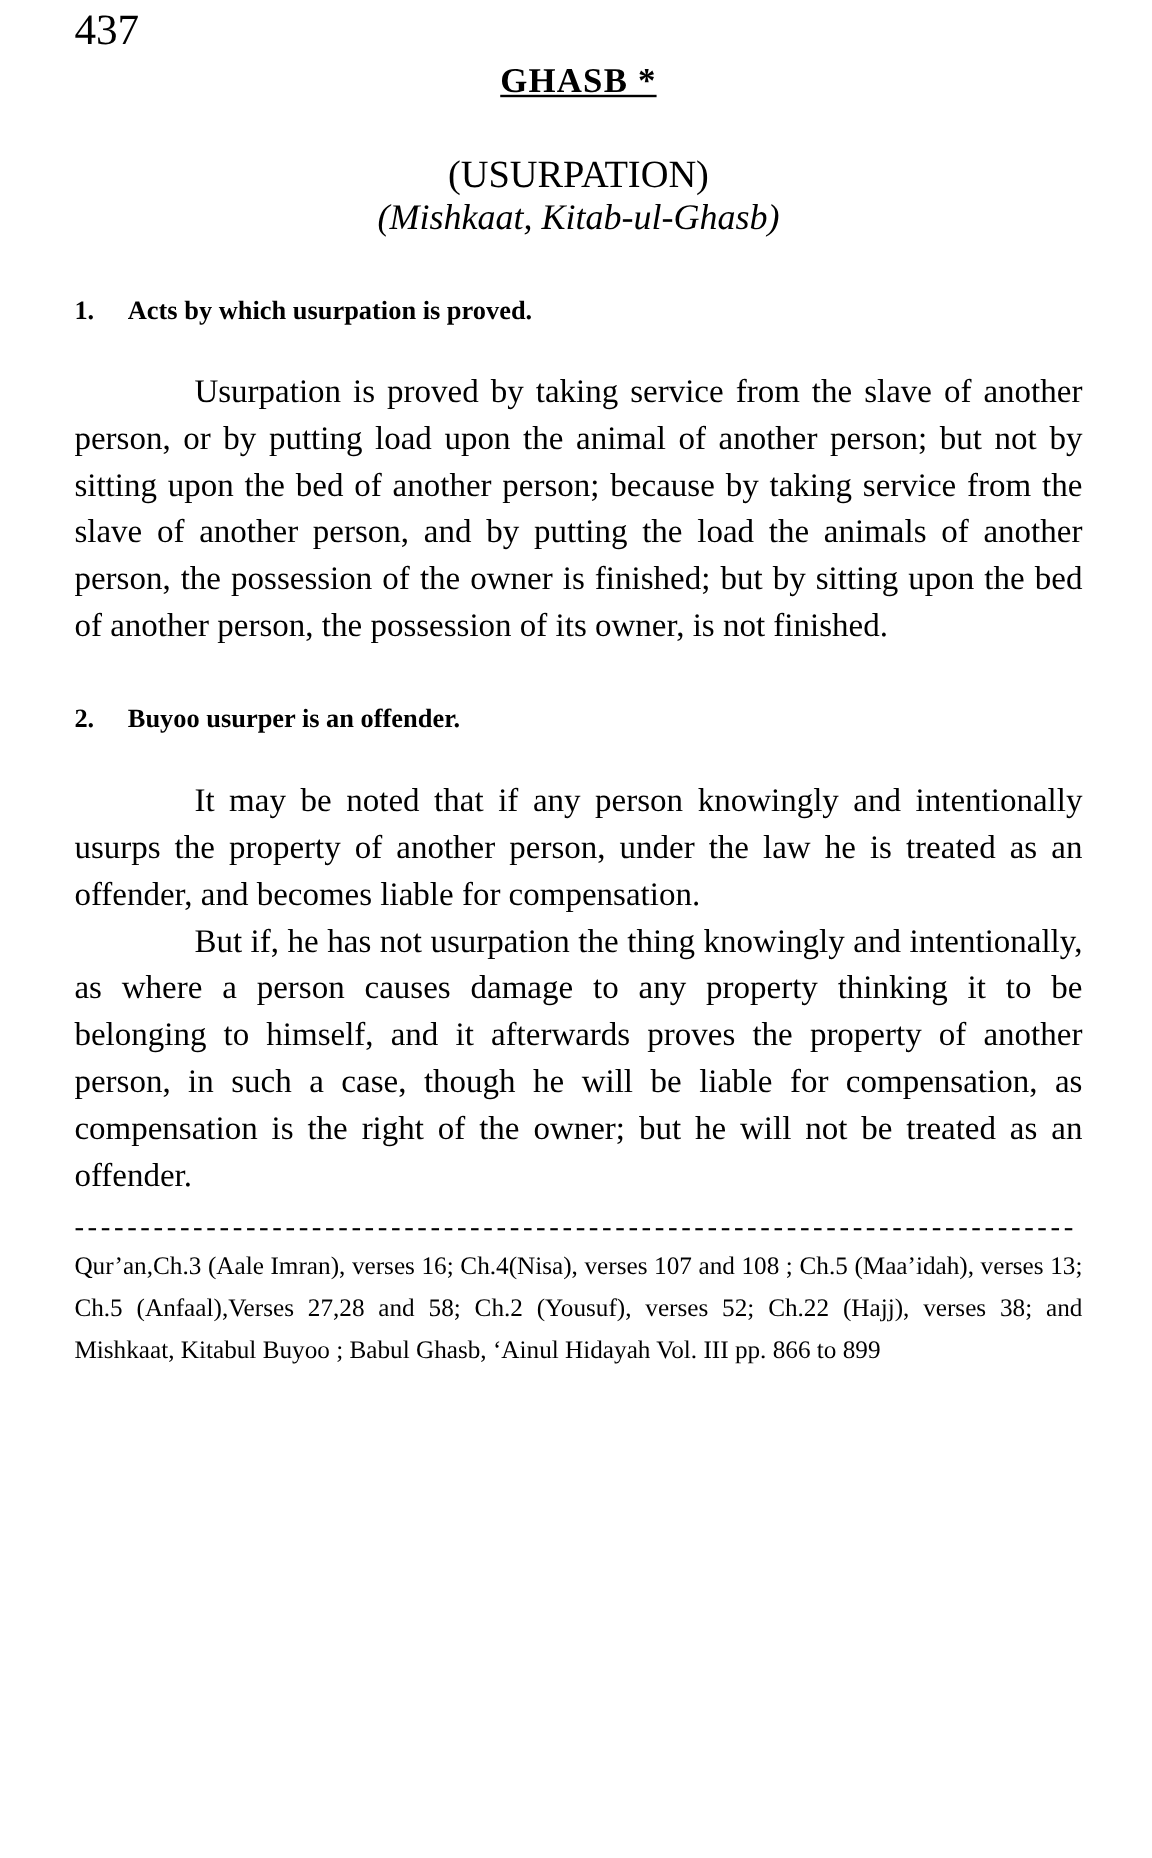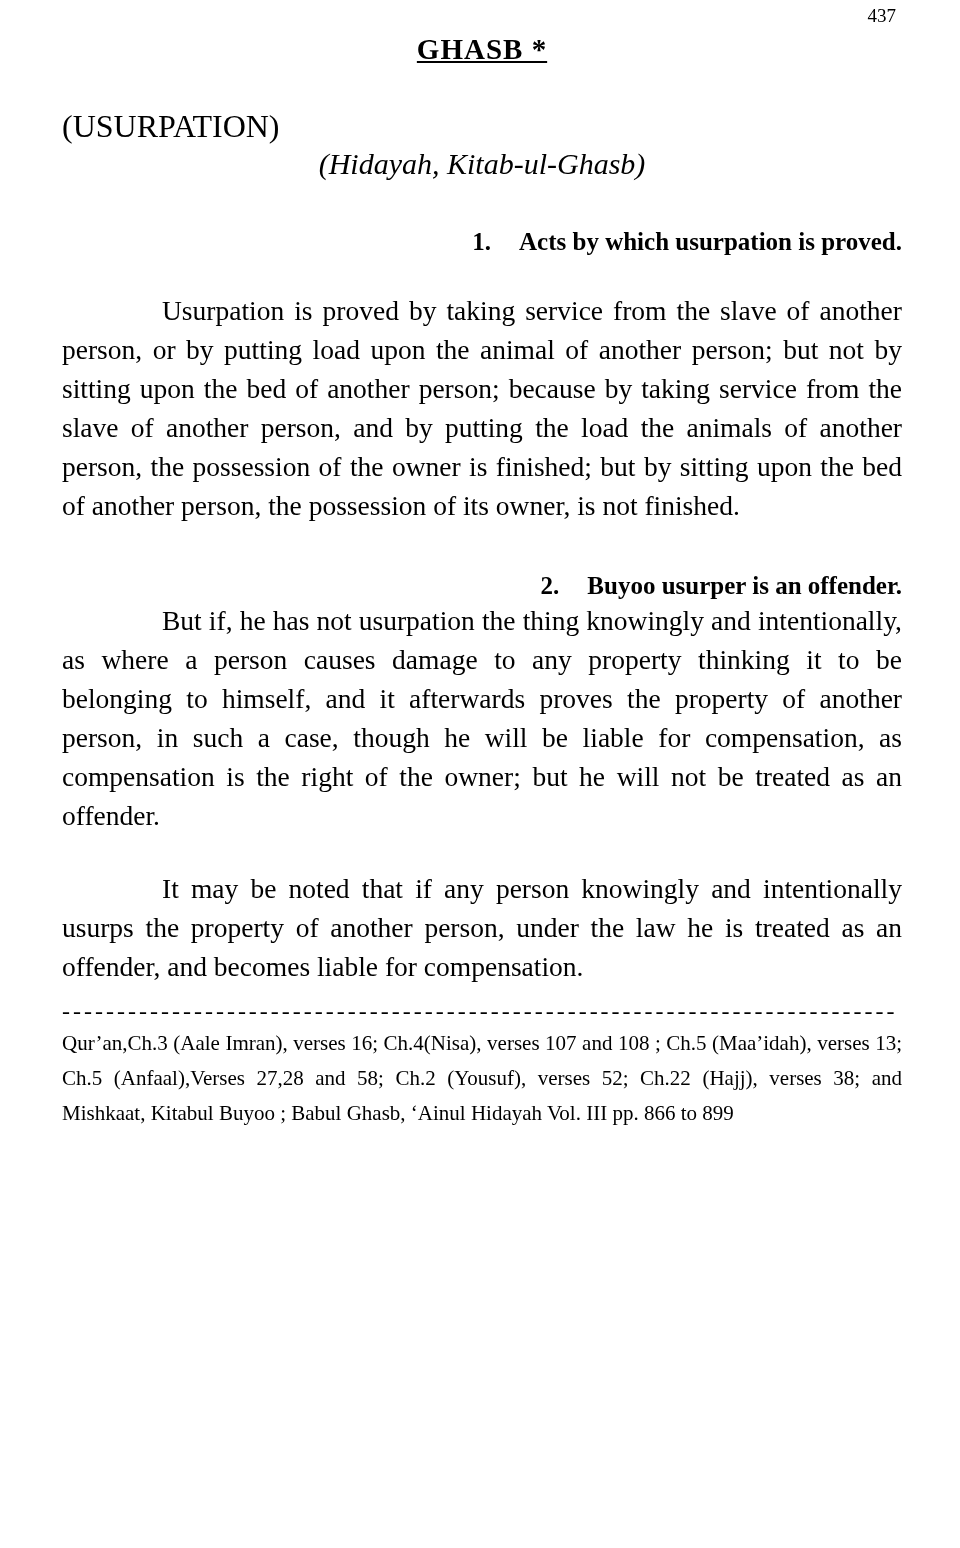--- a/index.html
+++ b/index.html
@@ -12,35 +12,34 @@
     width: 960px;
     height: 1548px;
     box-sizing: border-box;
     background: #ffffff;
     color: #000000;
     font-family: "Liberation Serif", serif;
     padding: 6px 58px 20px 62px;
     overflow: hidden;
   }
   .page-number {
-    text-align: right;
-    font-size: 19px;
+    font-size: 36px;
     line-height: 1.1;
     padding-right: 6px;
   }
   .title {
     text-align: center;
     font-size: 29px;
     font-weight: bold;
     margin: 6px 0 0 0;
     letter-spacing: 1px;
     text-decoration: underline;
   }
   .subtitle {
-    text-align: left;
+    text-align: center;
     font-size: 32px;
     margin-top: 42px;
     line-height: 1.15;
   }
   .source {
     text-align: center;
     font-size: 30px;
     font-style: italic;
     margin-top: 2px;
     line-height: 1.15;
@@ -56,25 +55,24 @@
     font-size: 27.5px;
     line-height: 39px;
     text-align: justify;
     text-indent: 100px;
     margin: 0;
   }
   .intro {
     margin-top: 36px;
   }
   .section-heading {
-    font-size: 25px;
+    font-size: 22px;
     font-weight: bold;
     margin: 46px 0 0 0;
     line-height: 1.2;
-    text-align: right;
   }
   .section-heading .sec-num {
     display: inline-block;
     margin-right: 28px;
   }
   .after-heading {
     margin-top: 34px;
   }
   .divider {
     margin-top: 12px;
@@ -95,35 +93,35 @@
 <body>
 
 <div class="page">
 
   <div class="page-number">437</div>
 
   <h1 class="title">GHASB  *</h1>
 
   <div class="subtitle">(USURPATION)</div>
 
-  <div class="source">(Hidayah, Kitab-ul-Ghasb)</div>
+  <div class="source">(Mishkaat, Kitab-ul-Ghasb)</div>
 
 
 
   <h3 class="section-heading">
     <span class="sec-num">1.</span><span>Acts by which usurpation is proved.</span>
   </h3>
 
   <p class="body-para after-heading">Usurpation is proved by taking service from the slave of another person, or by putting load upon the animal of another person; but not by sitting upon the bed of another person; because by taking service from the slave of another person, and by putting the load the animals of another person, the possession of the owner is finished; but by sitting upon the bed of another person, the possession of its owner, is not finished.</p>
 
   <h3 class="section-heading">
     <span class="sec-num">2.</span><span>Buyoo usurper is an offender.</span>
   </h3>
 
+  <p class="body-para after-heading">It may be noted that if any person knowingly and intentionally usurps the property of another person, under the law he is treated as an offender, and becomes liable for compensation.</p>
+
   <p class="body-para">But if, he has not usurpation the thing knowingly and intentionally, as where a person causes damage to any property thinking it to be belonging to himself, and it afterwards proves the property of another person, in such a case, though he will be liable for compensation, as compensation is the right of the owner; but he will not be treated as an offender.</p>
-
-  <p class="body-para after-heading">It may be noted that if any person knowingly and intentionally usurps the property of another person, under the law he is treated as an offender, and becomes liable for compensation.</p>
 
   <div class="divider">----------------------------------------------------------------------------</div>
 
   <p class="footnote">Qur’an,Ch.3 (Aale Imran), verses 16; Ch.4(Nisa), verses 107 and 108 ; Ch.5 (Maa’idah), verses 13; Ch.5 (Anfaal),Verses 27,28 and 58; Ch.2 (Yousuf), verses 52; Ch.22 (Hajj), verses 38; and Mishkaat, Kitabul Buyoo ; Babul Ghasb, ‘Ainul Hidayah Vol. III pp. 866 to 899</p>
 
 </div>
 
 </body></html>

